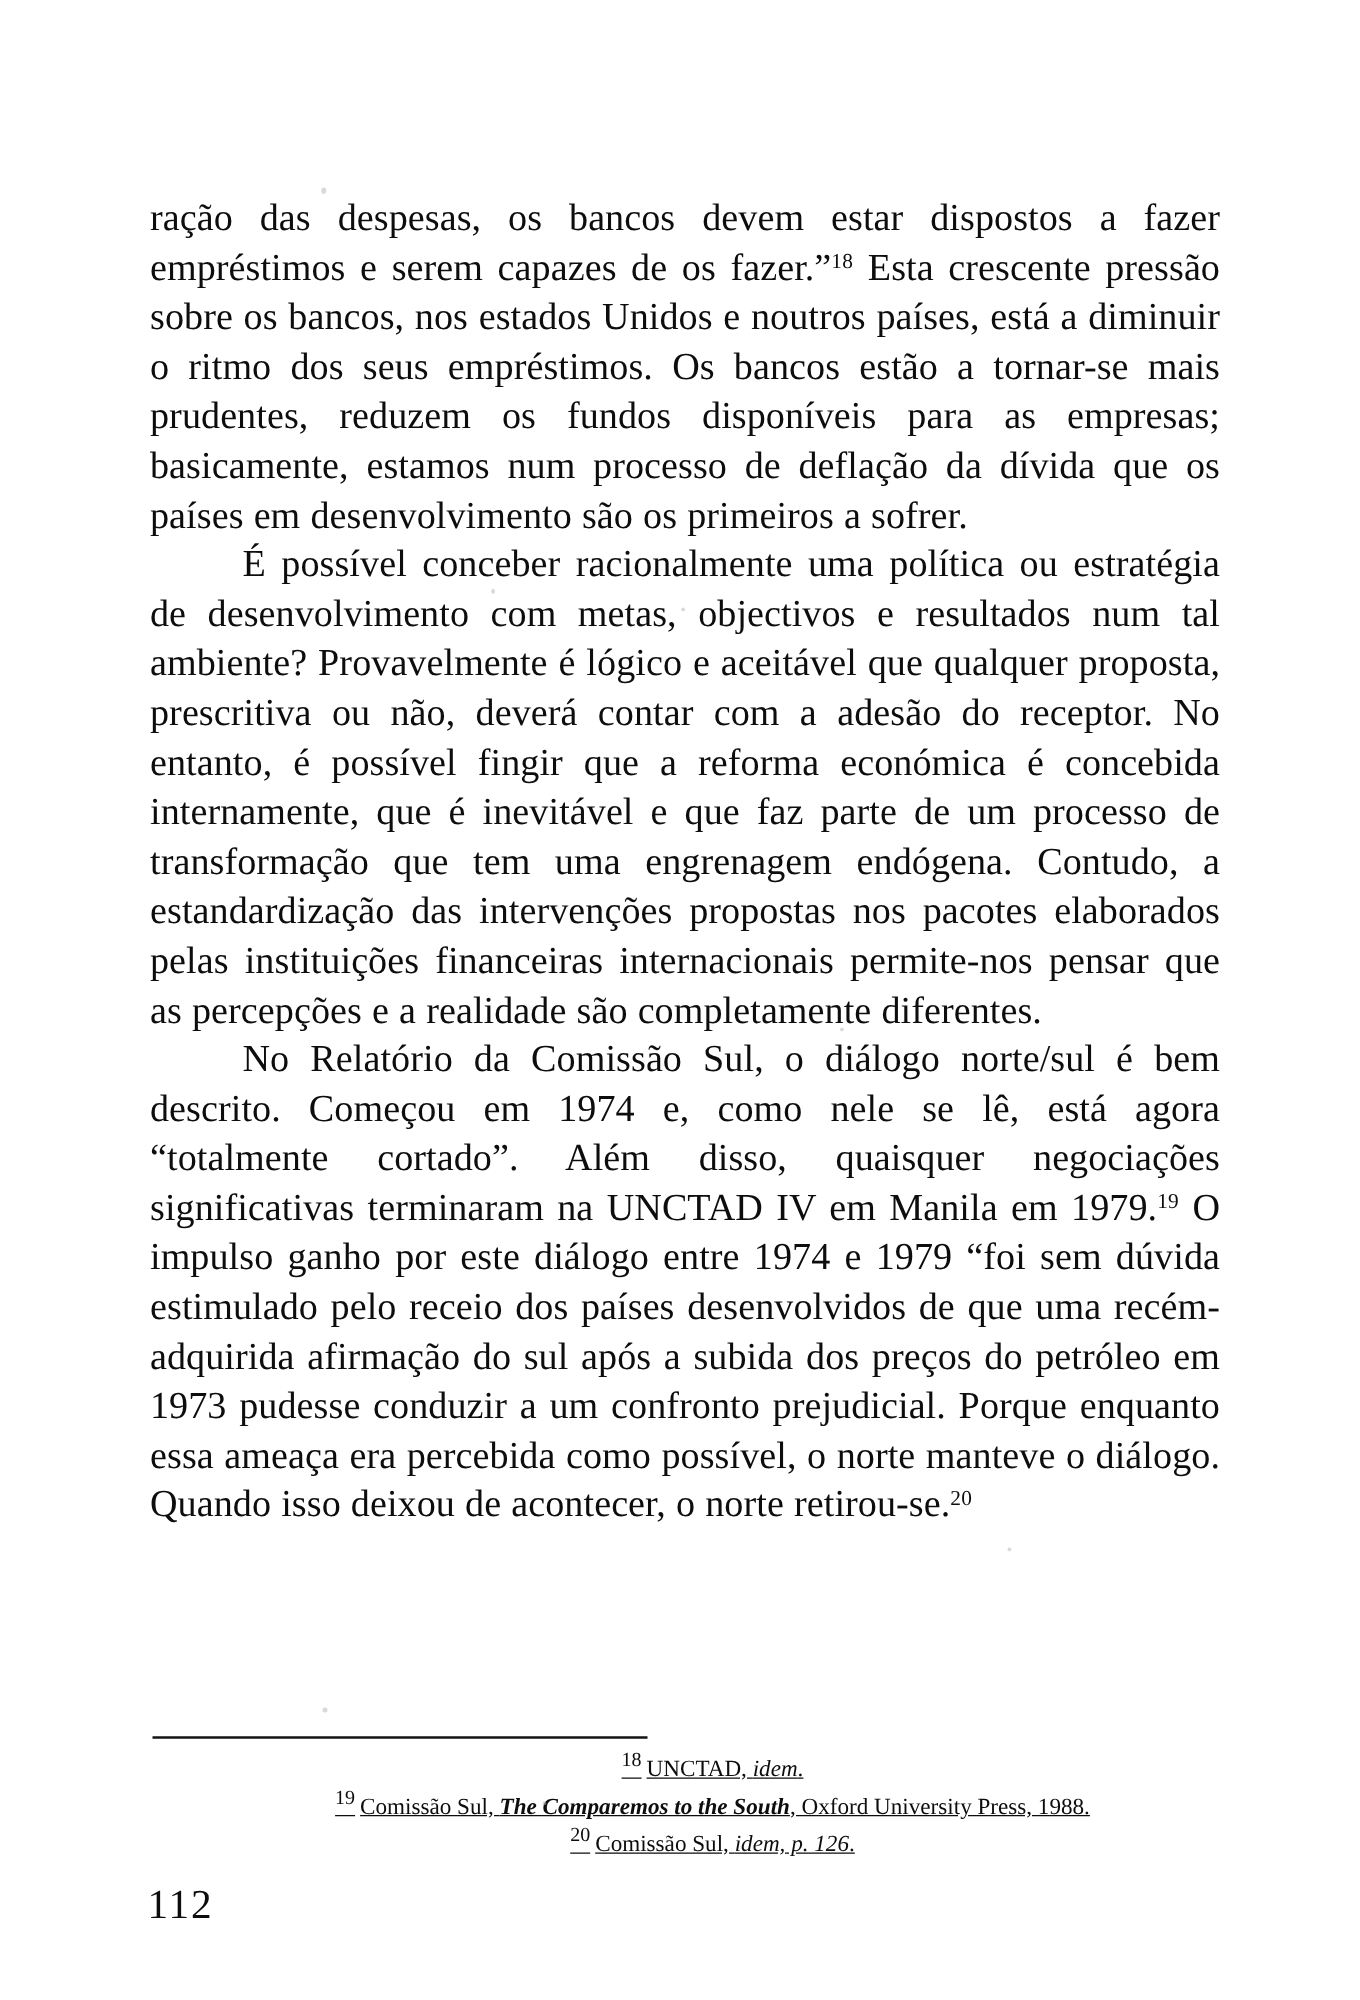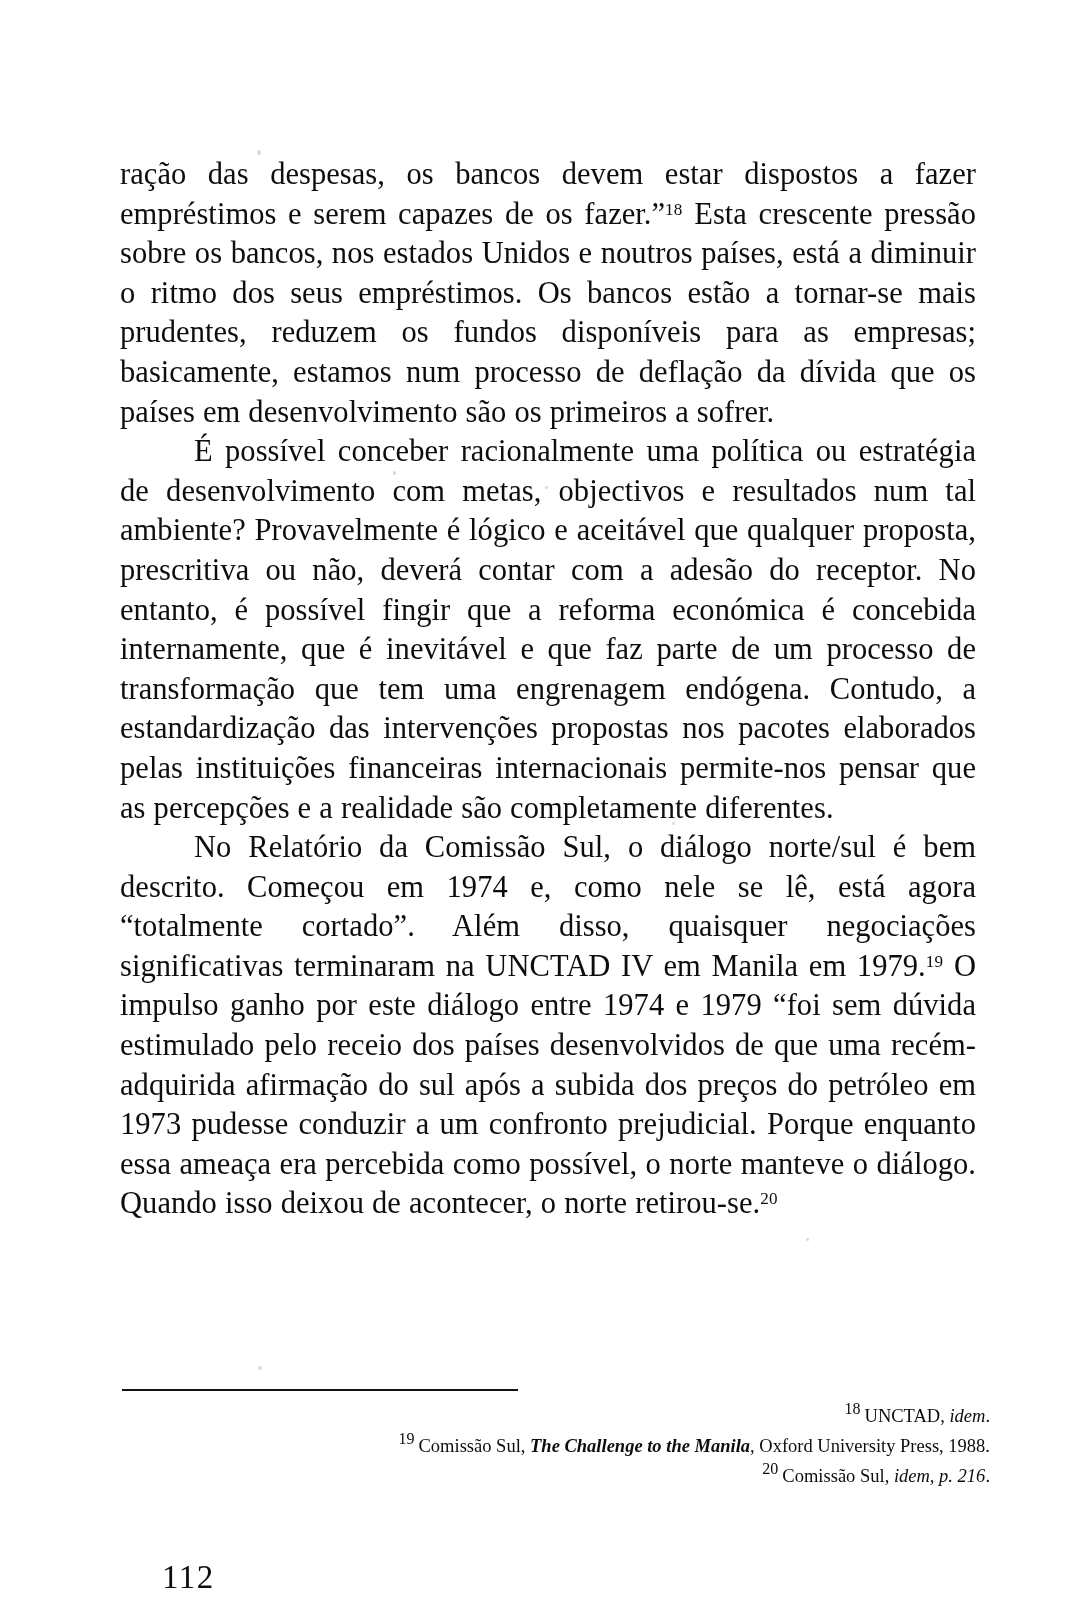--- a/index.html
+++ b/index.html
@@ -71,22 +71,23 @@
     position: absolute;
     left: 150px;
     top: 1404px;
     width: 840px;
   }
 
   .footnote {
     margin: 0 0 5px 0;
     font-size: 18.5px;
     line-height: 25px;
-    text-align: right;
+    text-align: center;
     white-space: nowrap;
+    text-decoration: underline;
   }
   .footnote .fn-num {
     font-size: 16px;
     vertical-align: 0.52em;
     line-height: 0;
     margin-right: 4px;
   }
   .footnote .it {
     font-style: italic;
   }
@@ -97,26 +98,25 @@
 
   
   .footnote.f18 { margin-left: 0px; }
   .footnote.f19 { margin-left: 0px; }
   .footnote.f20 { margin-left: 0px; }
 
   
   .folio {
     position: absolute;
     left: 118px;
-    top: 1558px;
+    top: 1505px;
     font-size: 33px;
     line-height: 38px;
     letter-spacing: 1.5px;
     color: #0d0d0d;
-    margin-left: 44px;
   }
 
   
   .speck {
     position: absolute;
     background: #b9b9b9;
     border-radius: 50%;
     opacity: .55;
     pointer-events: none;
   }
@@ -139,25 +139,25 @@
 
   <div class="fn-rule"></div>
 
   <div class="footnotes">
 
     <p class="footnote f18">
       <span class="fn-num">18</span><span>UNCTAD, </span><span class="it">idem</span><span>.</span>
     </p>
 
     <p class="footnote f19">
-      <span class="fn-num">19</span><span>Comissão Sul, </span><span class="bi">The Challenge to the Manila</span><span>, Oxford University Press, 1988.</span>
+      <span class="fn-num">19</span><span>Comissão Sul, </span><span class="bi">The Comparemos to the South</span><span>, Oxford University Press, 1988.</span>
     </p>
 
     <p class="footnote f20">
-      <span class="fn-num">20</span><span>Comissão Sul, </span><span class="it">idem, p. 216</span><span>.</span>
+      <span class="fn-num">20</span><span>Comissão Sul, </span><span class="it">idem, p. 126</span><span>.</span>
     </p>
 
   </div>
 
   <div class="folio">112</div>
 
   <div class="speck" style="left:257px;top:150px;width:4px;height:5px;"></div>
   <div class="speck" style="left:600px;top:410px;width:3px;height:3px;"></div>
   <div class="speck" style="left:393px;top:471px;width:3px;height:4px;"></div>
   <div class="speck" style="left:545px;top:486px;width:3px;height:3px;"></div>

